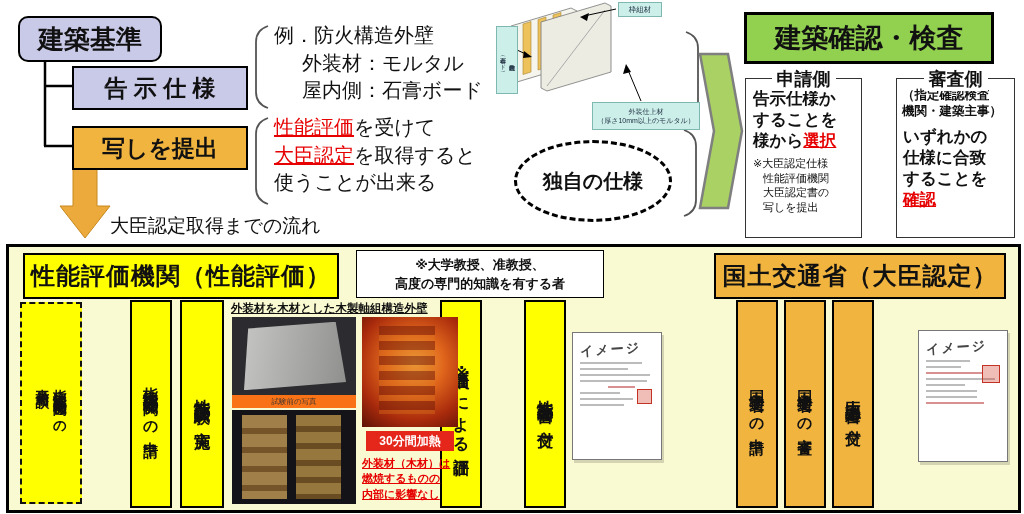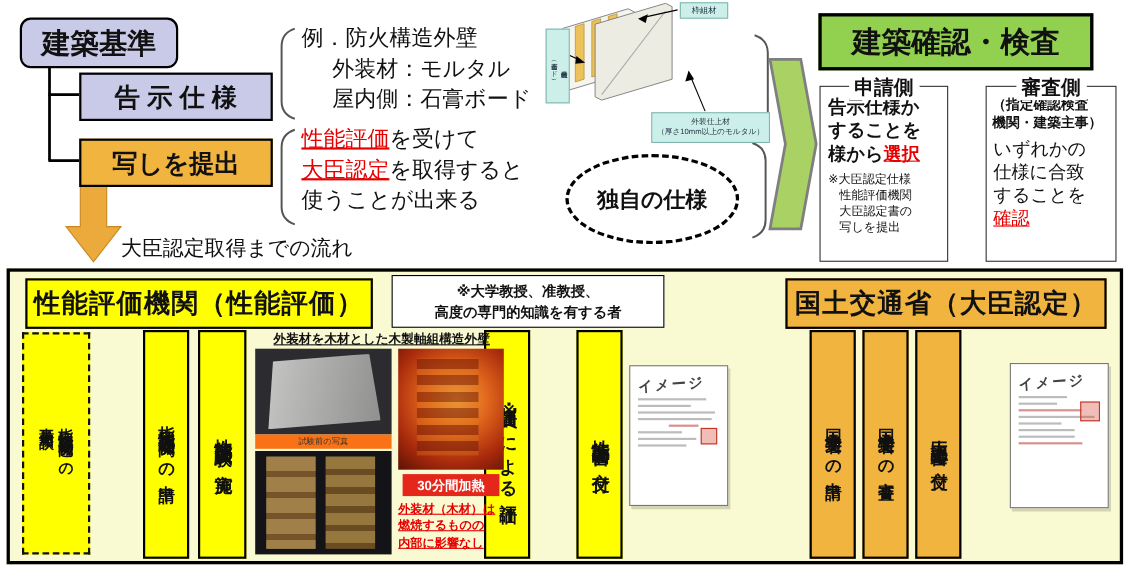--- a/index.html
+++ b/index.html
@@ -149,21 +149,21 @@
       <div style="padding-left:10px;">写しを提出</div>
     </div>
   </div>
 
   <div class="fieldbox" style="left:876px;top:78px;width:117px;height:158px;margin-left:20px;">
     <div class="fieldtitle">審査側</div>
     <div style="padding:8px 3px 0 5px;font-size:12.5px;font-weight:600;line-height:1.3;">
       <div>（指定確認検査</div>
       <div>機関・建築主事）</div>
     </div>
-    <div style="padding:6px 4px 0 6px;font-size:16.5px;font-weight:400;line-height:1.28;">
+    <div style="padding:6px 4px 0 6px;font-size:16.5px;font-weight:700;line-height:1.28;">
       <div>いずれかの</div>
       <div>仕様に合致</div>
       <div>することを</div>
       <div class="red-u">確認</div>
     </div>
   </div>
 
   <div class="flowpanel" style="left:6px;top:244px;width:1009px;height:263px;"></div>
 
   <div class="hheader" style="left:23px;top:253px;width:312px;height:42px;background:#FFFF00;">性能評価機関（性能評価）</div>
@@ -197,21 +197,21 @@
   </div>
   <div class="vstep orangebg" style="left:832px;width:38px;">
     <div class="vtext" style="font-size:15.5px;">大臣認定書の交付</div>
   </div>
 
   <div class="callout" style="left:356px;top:250px;width:246px;height:46px;">
     <div>※大学教授、准教授、</div>
     <div>高度の専門的知識を有する者</div>
   </div>
 
-  <div class="photoTitle" style="left:231px;top:301px;width:232px;text-align:center;">外装材を木材とした木製軸組構造外壁</div>
+  <div class="photoTitle" style="left:231px;top:301px;width:232px;">外装材を木材とした木製軸組構造外壁</div>
   <div class="photo" style="left:232px;top:317px;width:124px;height:78px;background:#2b2b30;">
     <div style="position:absolute;left:8%;top:6%;width:84%;height:88%;
          background:linear-gradient(100deg,#c6c6c4,#8f8f8d);
          clip-path:polygon(6% 10%,90% 0%,100% 88%,2% 100%);"></div>
   </div>
   <div class="capstrip" style="left:232px;top:395px;width:124px;height:13px;">試験前の写真</div>
   <div class="photo" style="left:232px;top:410px;width:124px;height:94px;background:#141418;">
     <div style="position:absolute;left:8%;top:5%;width:36%;height:90%;
          background:repeating-linear-gradient(180deg,#a08048 0 13px,#745428 13px 19px);"></div>
     <div style="position:absolute;left:52%;top:5%;width:36%;height:90%;

